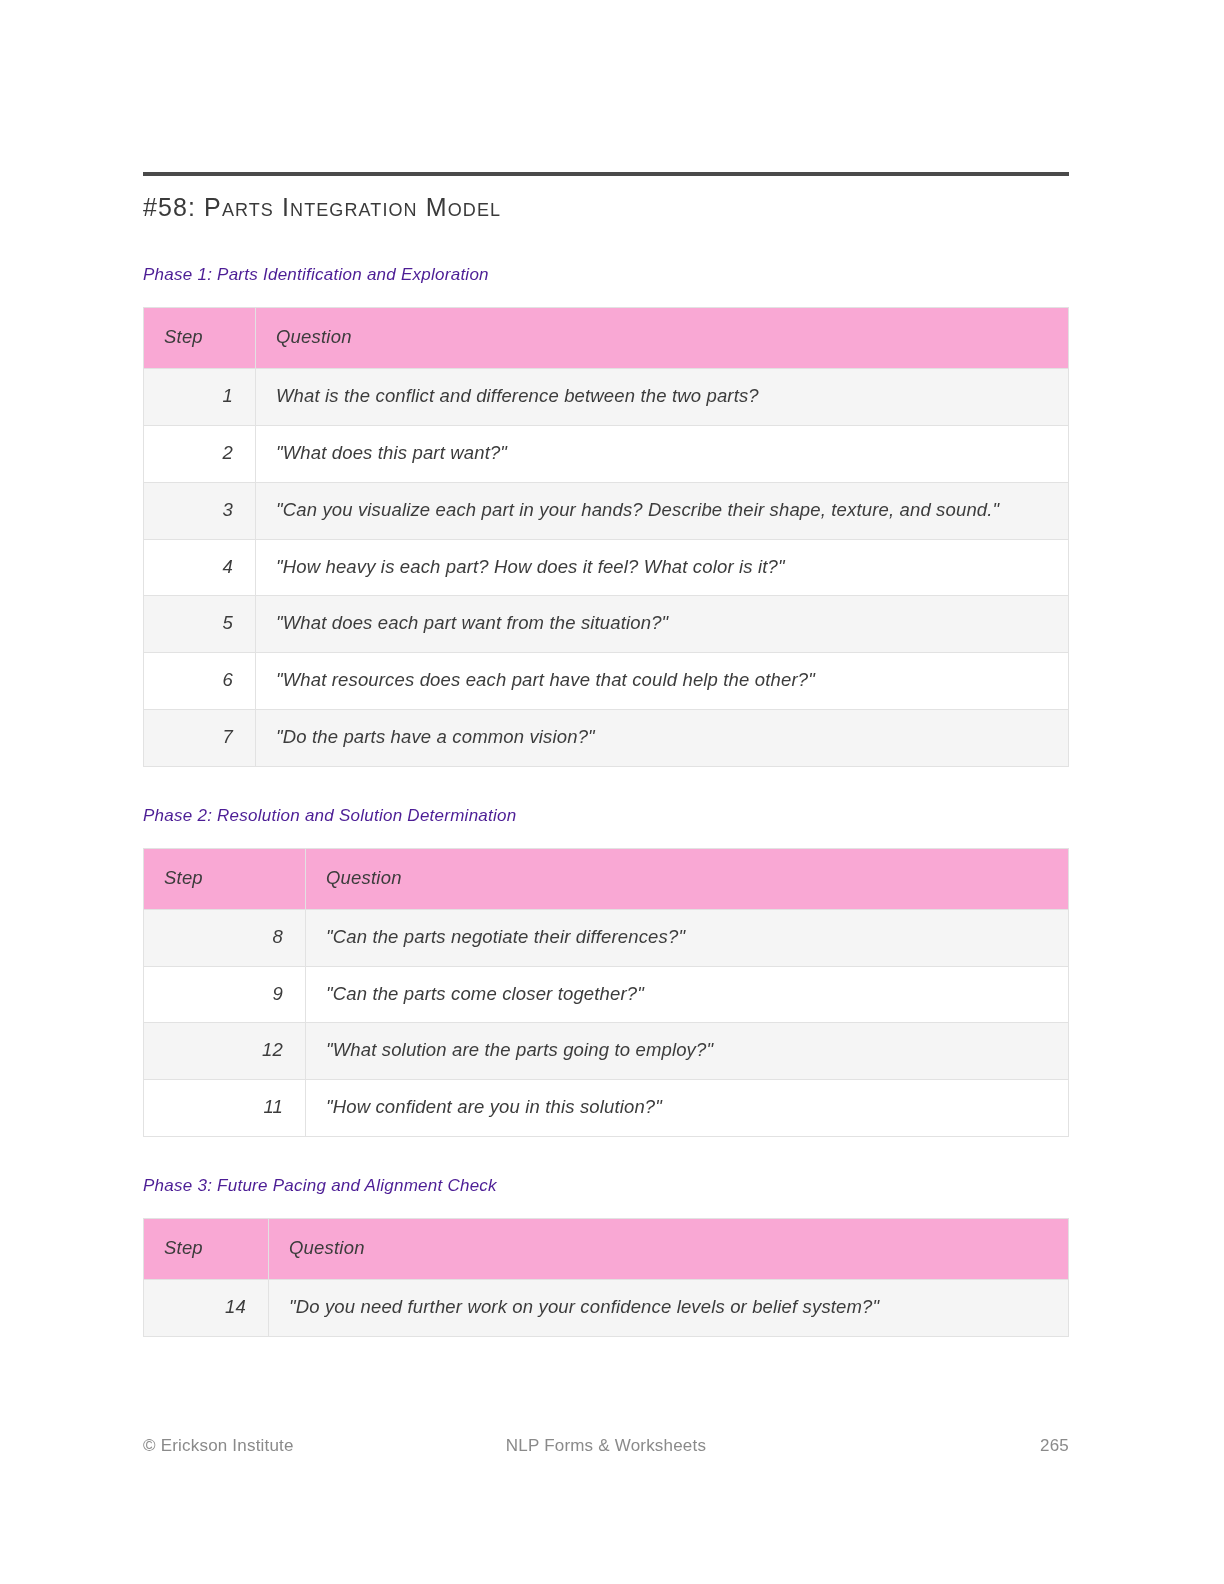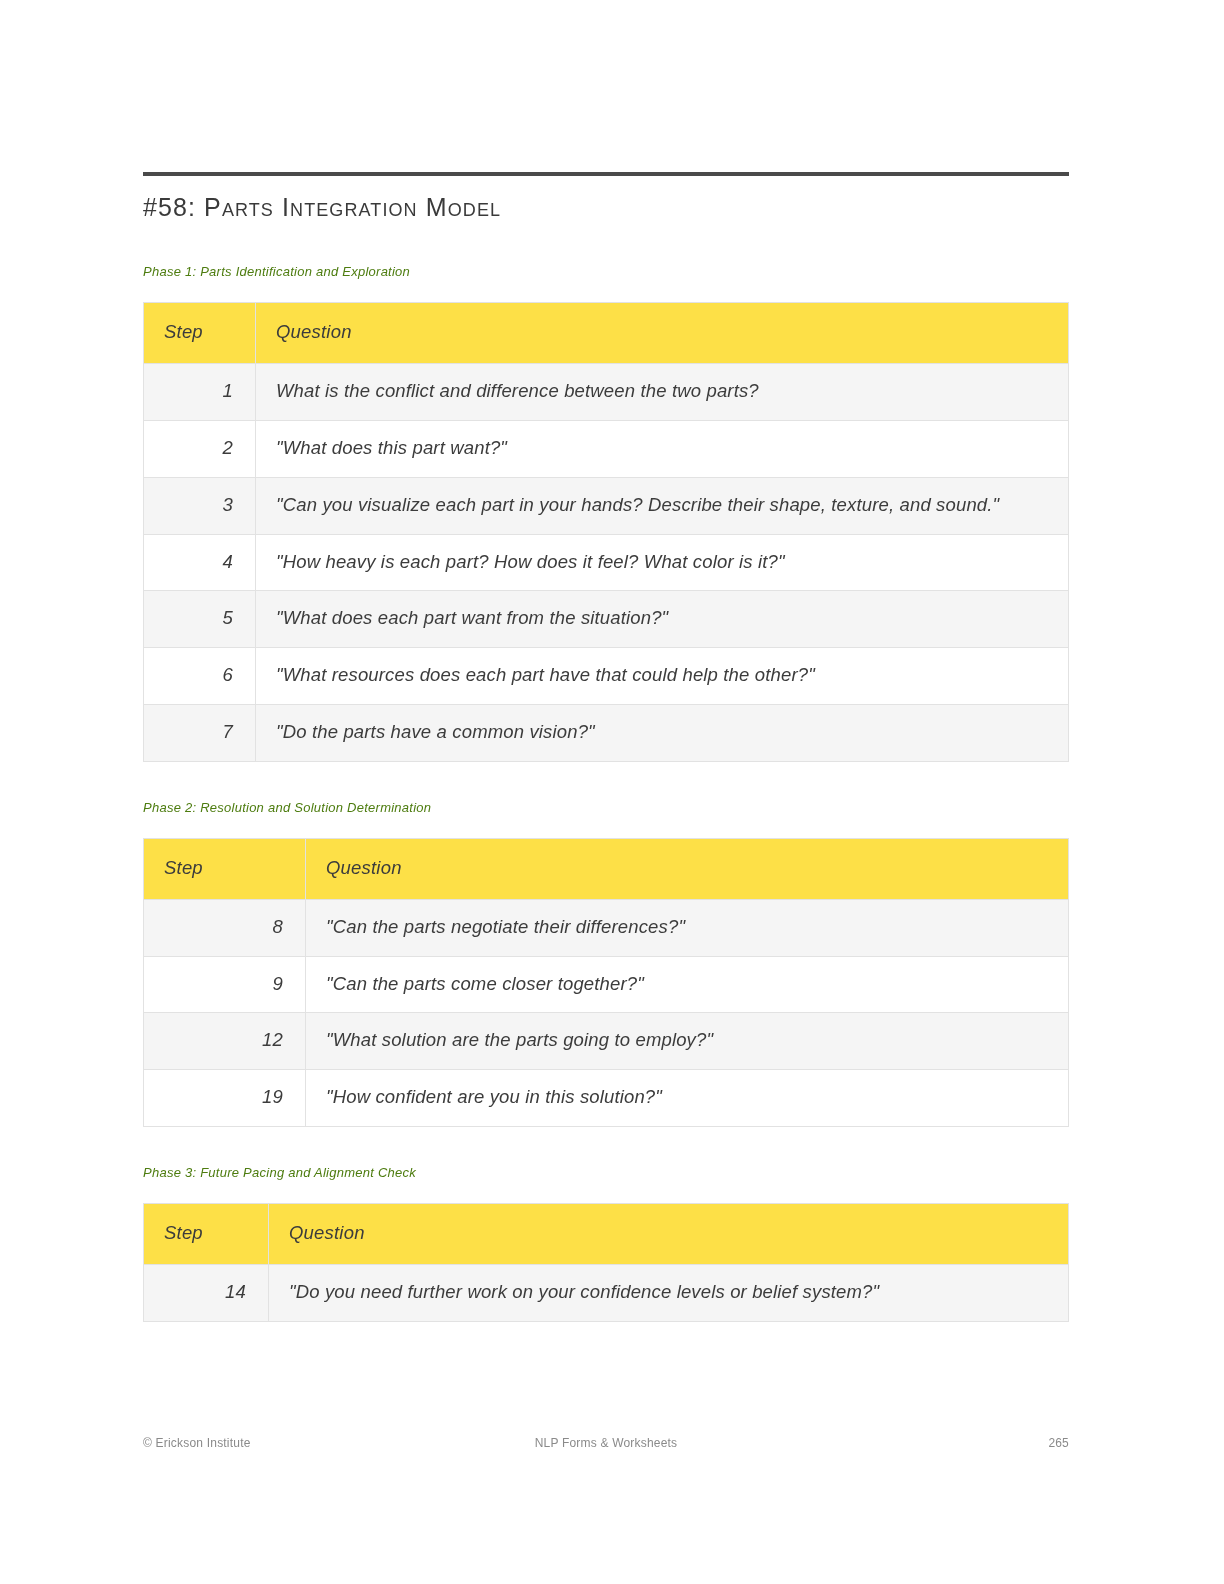--- a/index.html
+++ b/index.html
@@ -49,23 +49,23 @@
     color: #3a3a3a;
     margin: 0 0 42px 0;
     line-height: 1.2;
     white-space: nowrap;
   }
 
   
   .phase-heading {
     font-family: "Liberation Sans", sans-serif;
     font-style: italic;
-    font-size: 13px;
+    font-size: 17px;
     font-weight: 400;
-    color: #4d7c0f;
+    color: #4c1d95;
     letter-spacing: 0.25px;
     margin: 0 0 22px 0;
     line-height: 1.25;
   }
 
   
   table.qtable {
     border-collapse: collapse;
     width: 926px;
     table-layout: fixed;
@@ -75,21 +75,21 @@
     color: #3c3c3c;
   }
   table.qtable td,
   table.qtable th {
     border: 1px solid #e2e2e2;
     vertical-align: middle;
     font-weight: 400;
     line-height: 1.45;
   }
   table.qtable thead th {
-    background: #fde047;
+    background: #f9a8d4;
     font-style: italic;
     text-align: left;
     padding: 16px 20px 17px 20px;
     letter-spacing: 0.2px;
   }
   table.qtable tbody td.step {
     text-align: right;
     padding: 14px 22px 15px 10px;
     letter-spacing: 0.2px;
     white-space: nowrap;
@@ -112,21 +112,21 @@
   table.t3 col.c-step { width: 125px; }
 
   
   .footer {
     position: absolute;
     left: 143px;
     top: 1436px;
     width: 926px;
     height: 26px;
     font-family: "Liberation Sans", sans-serif;
-    font-size: 12px;
+    font-size: 17px;
     color: #8a8a8a;
     letter-spacing: 0.2px;
   }
   .footer .f-left {
     position: absolute;
     left: 0;
     top: 0;
   }
   .footer .f-center {
     position: absolute;
@@ -218,21 +218,21 @@
         </tr>
         <tr class="plain">
           <td class="step">9</td>
           <td class="question">"Can the parts come closer together?"</td>
         </tr>
         <tr class="shaded">
           <td class="step">12</td>
           <td class="question">"What solution are the parts going to employ?"</td>
         </tr>
         <tr class="plain">
-          <td class="step">19</td>
+          <td class="step">11</td>
           <td class="question">"How confident are you in this solution?"</td>
         </tr>
       </tbody>
     </table>
 
     <h2 class="phase-heading">Phase 3: Future Pacing and Alignment Check</h2>
 
     <table class="qtable t3">
       <colgroup>
         <col class="c-step">

